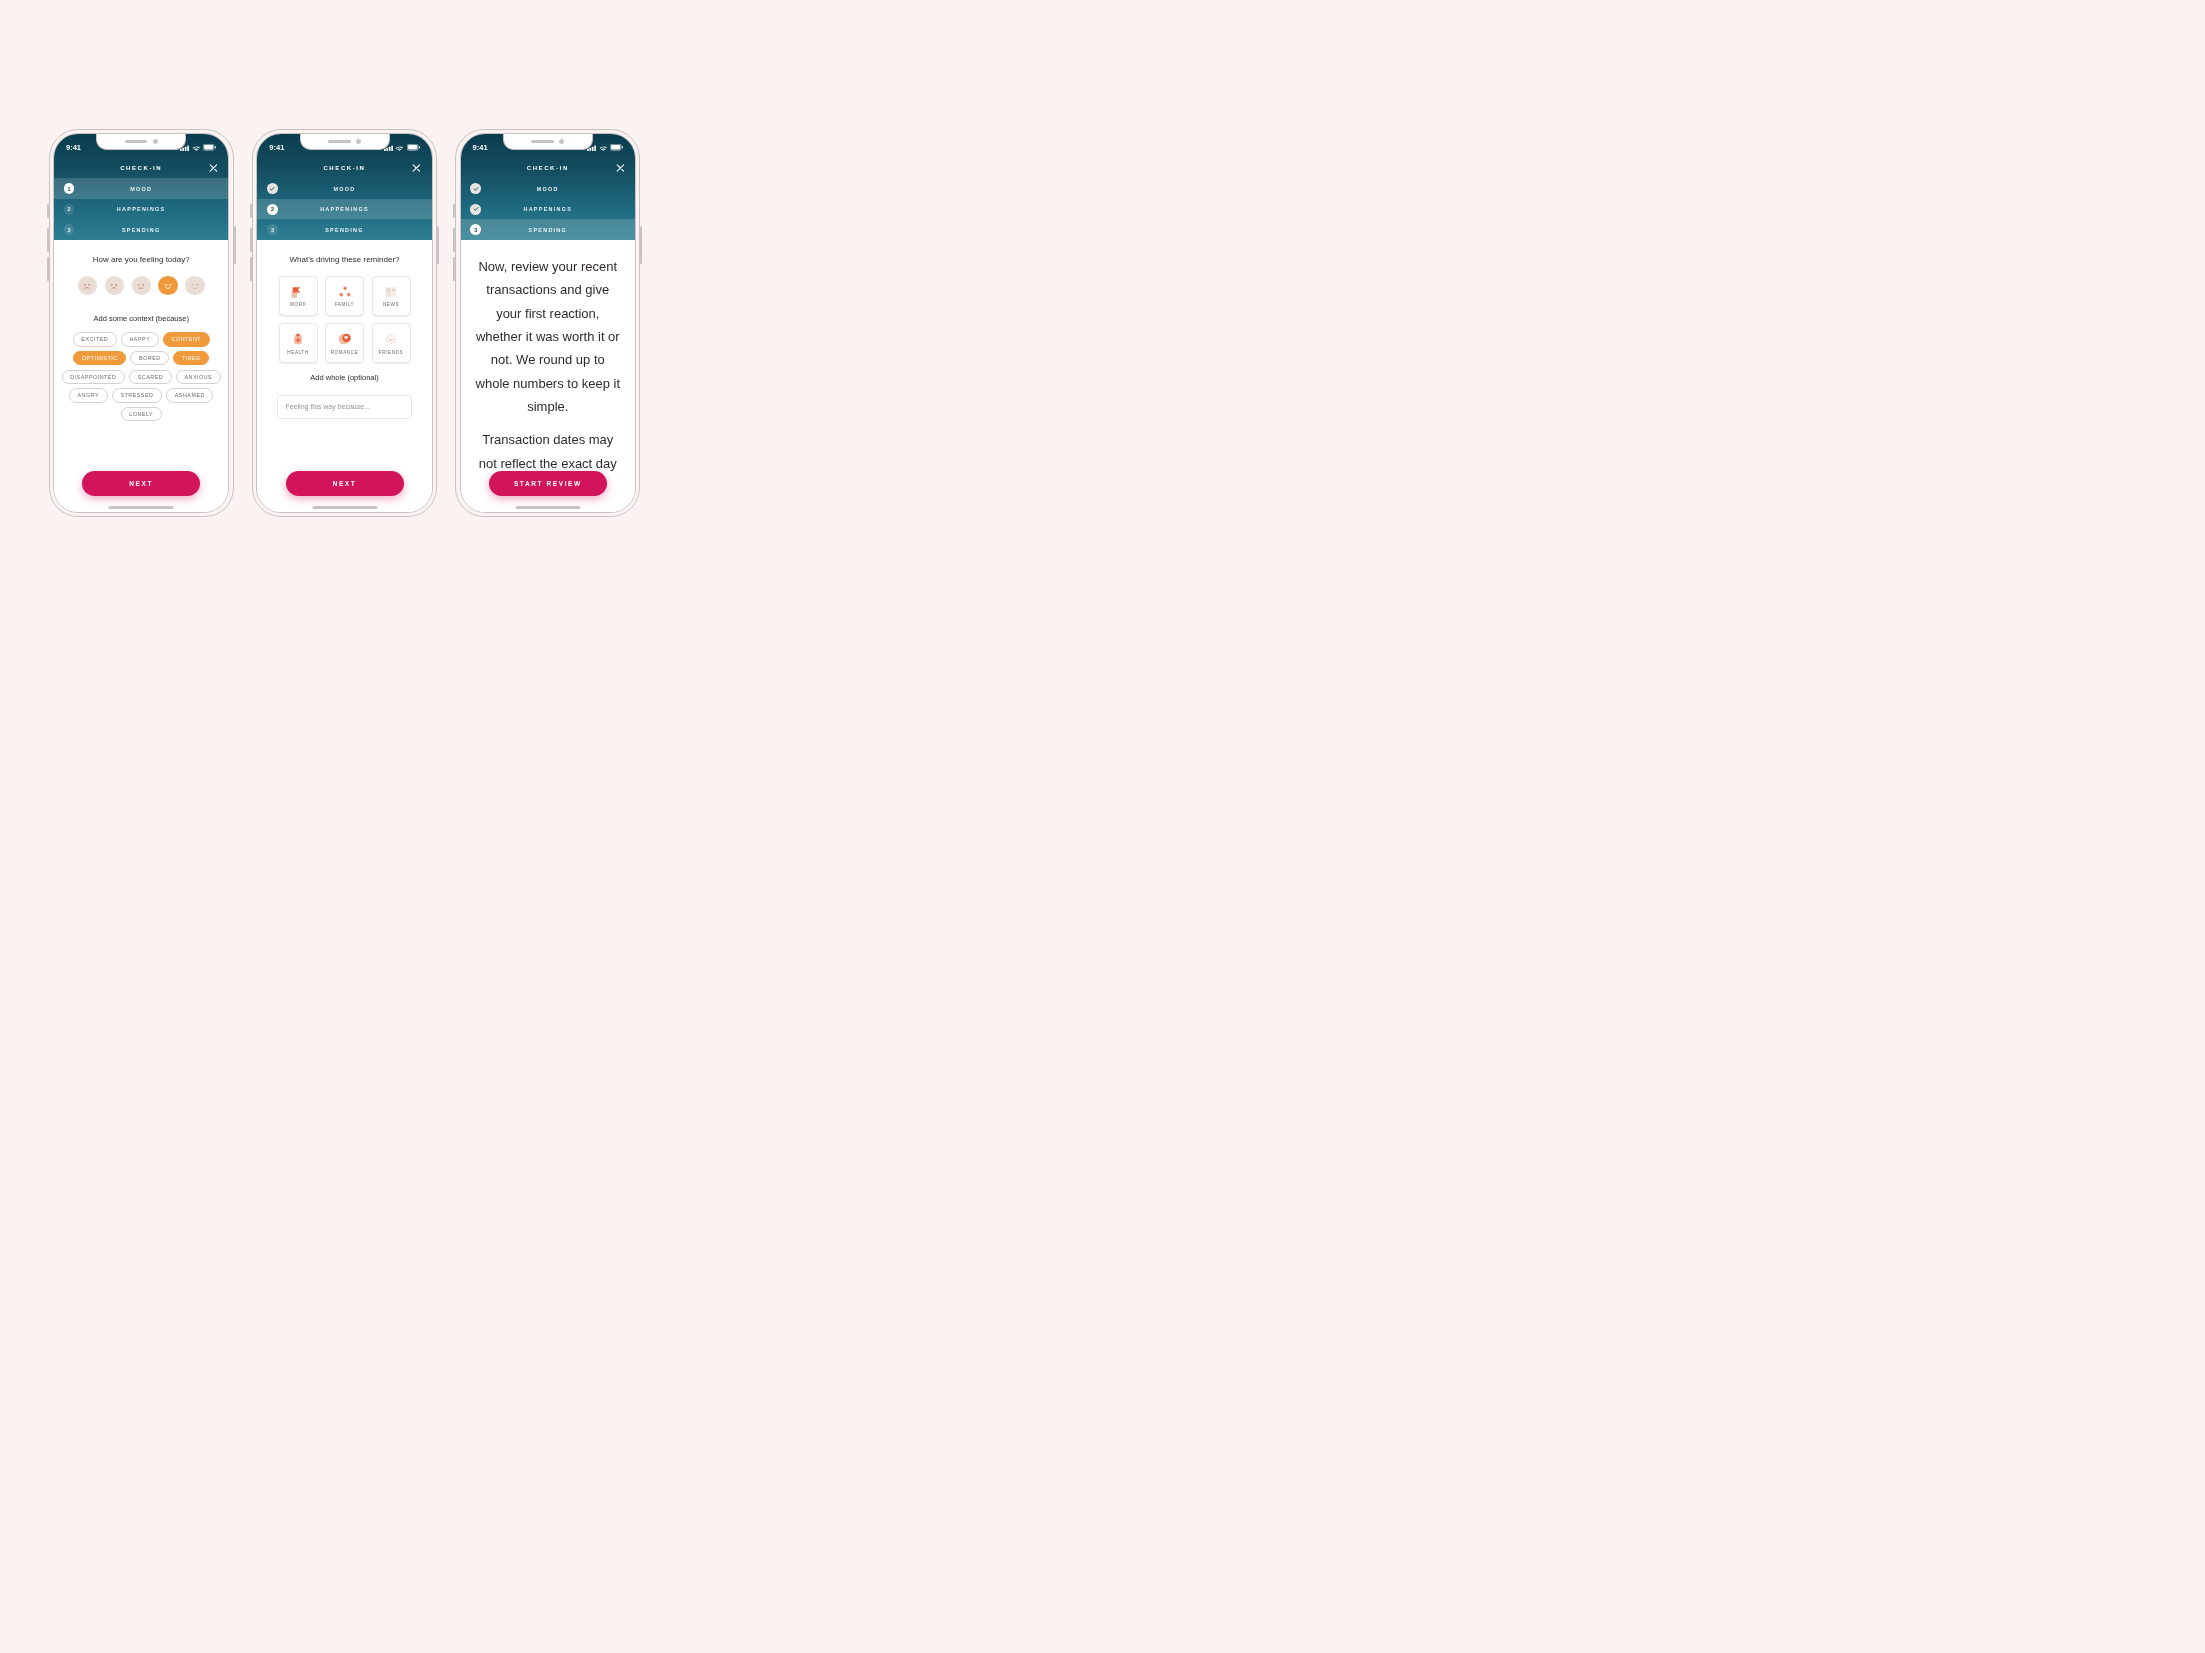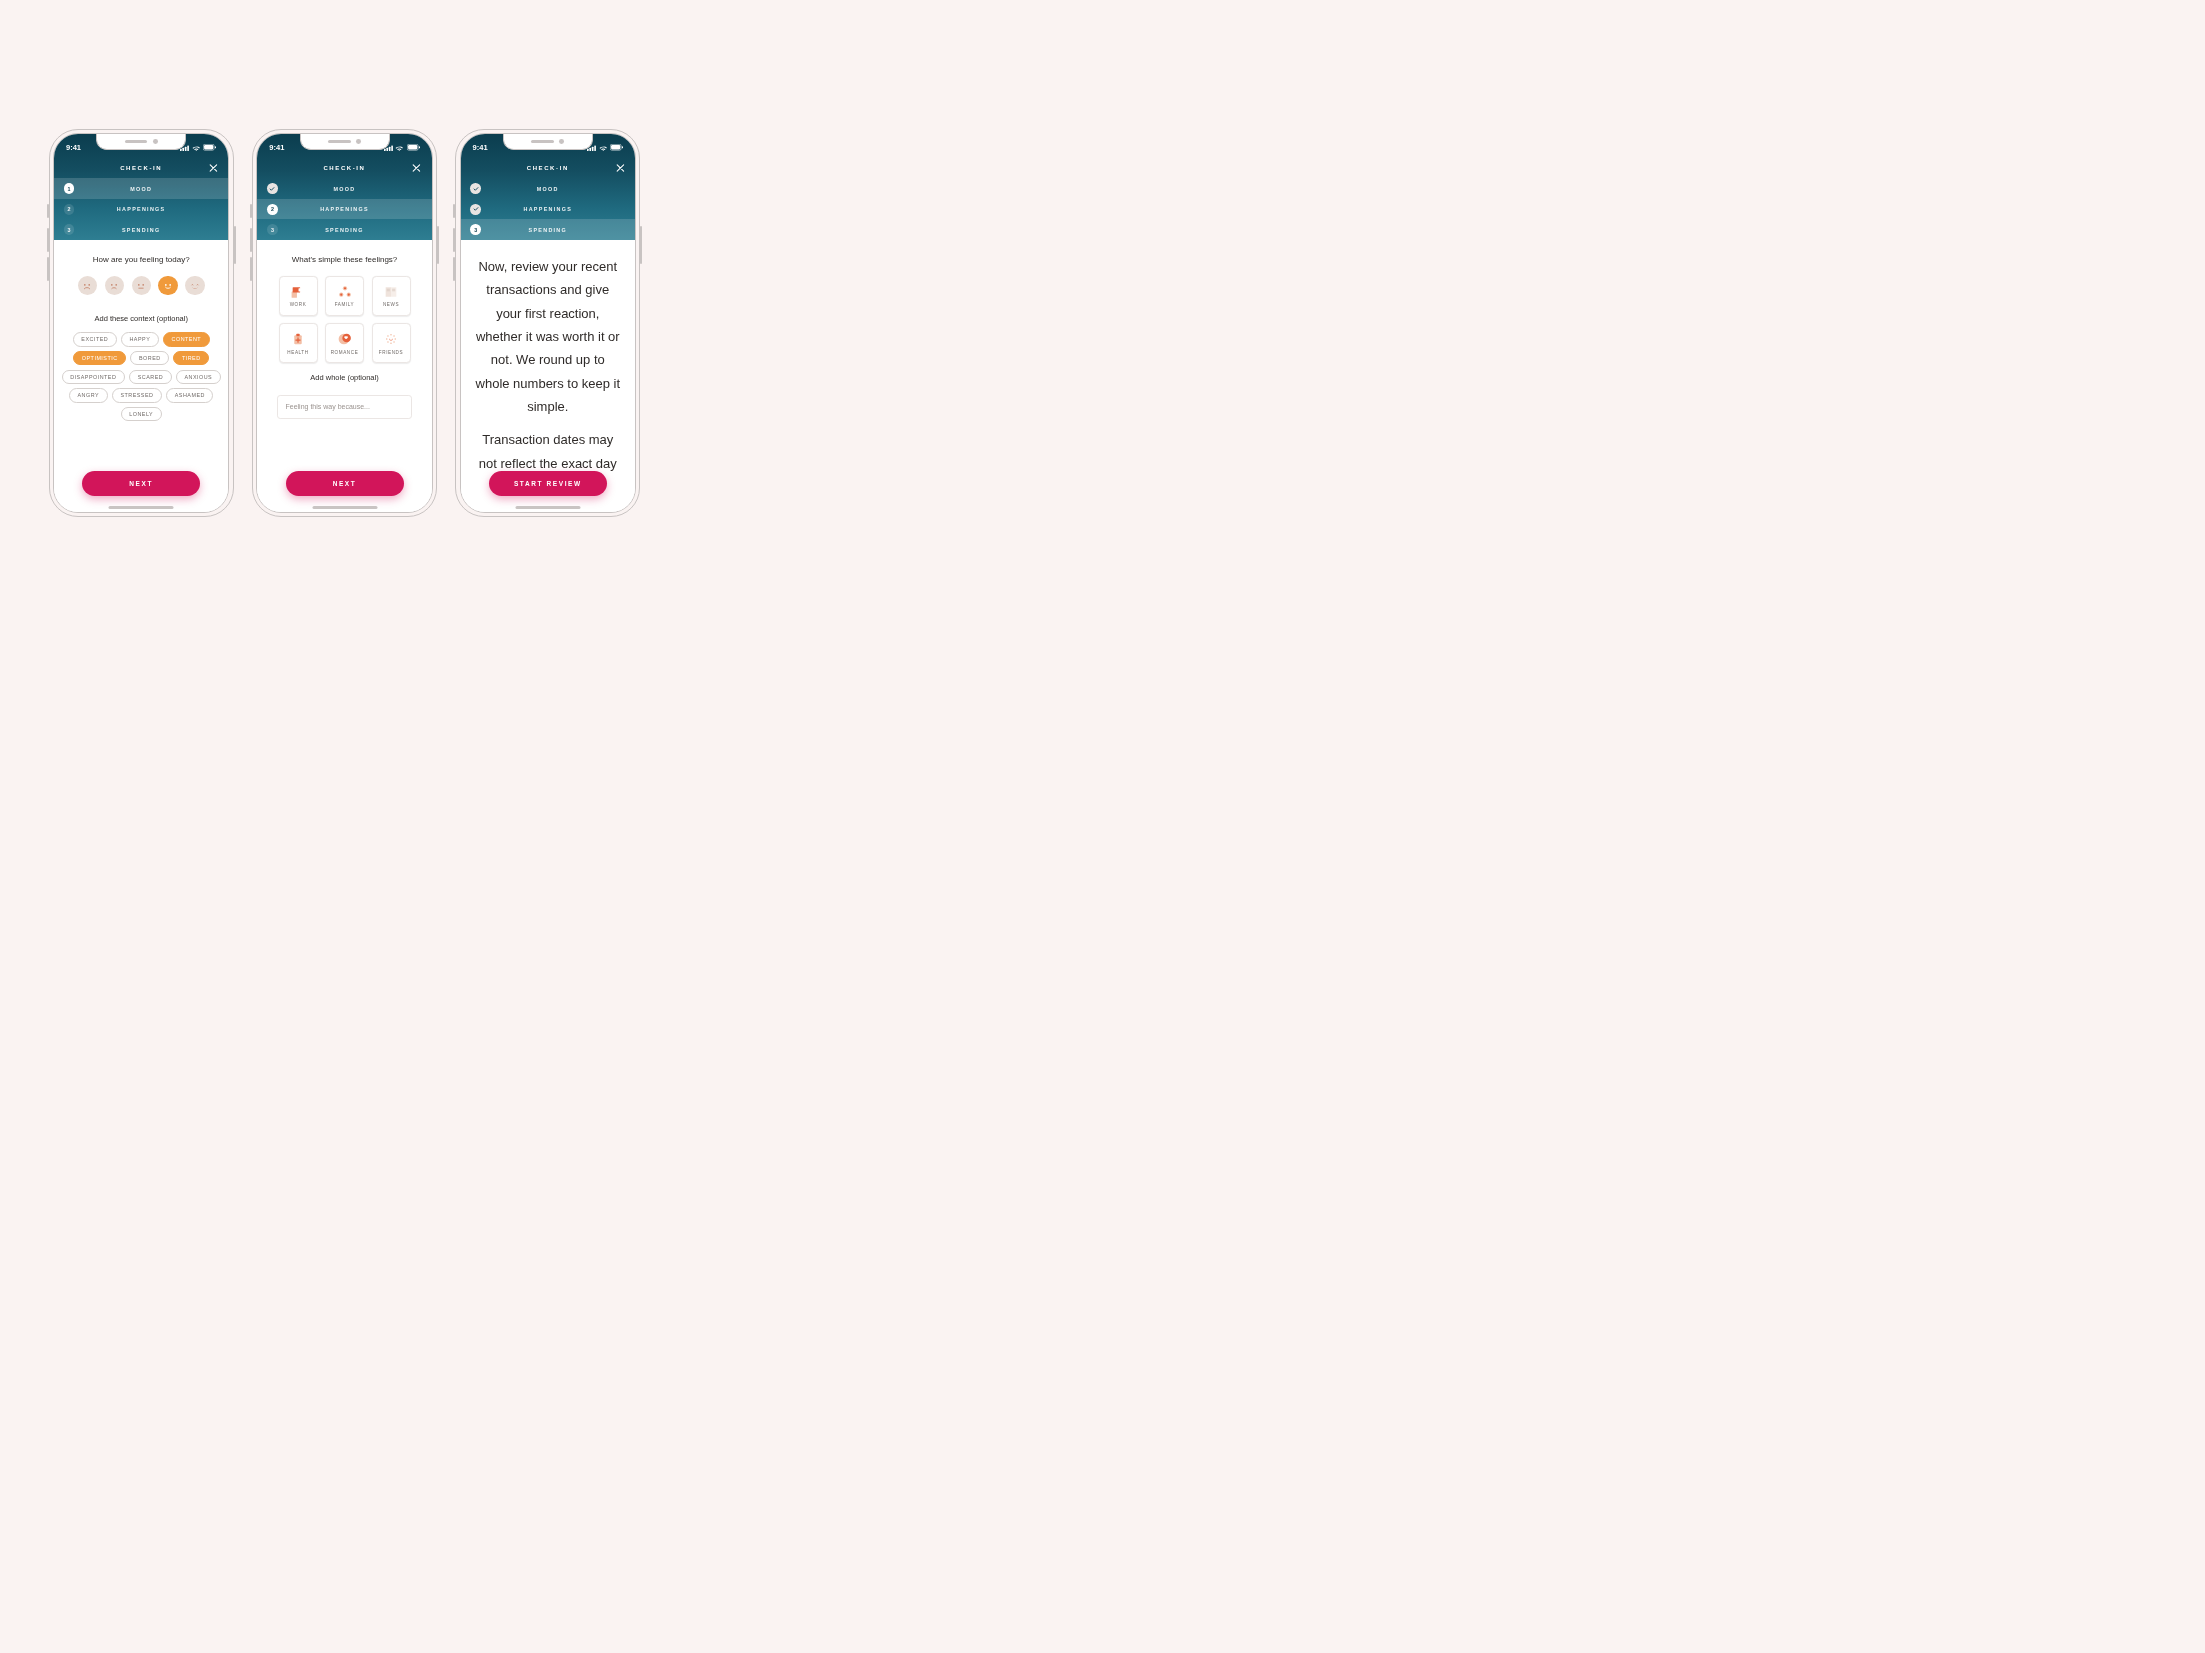--- a/index.html
+++ b/index.html
@@ -268,21 +268,21 @@
                 </svg>
               </span>
             <span class="face">
                 <svg width="12" height="12" viewBox="0 0 22 22">
                   <path d="M5 9c.6-1 1.8-1 2.4 0M14.6 9c.6-1 1.8-1 2.4 0" stroke="#C58268" stroke-width="1.4" fill="none" stroke-linecap="round"></path>
                   <path d="M6 13c0 3 10 3 10 0c0 4-10 4-10 0z" fill="#C58268"></path>
                 </svg>
               </span>
           </div>
 
-          <div class="sub">Add these context (optional)</div>
+          <div class="sub">Add some context (because)</div>
 
           <div class="chips">
             <span class="chip">EXCITED</span>
             <span class="chip">HAPPY</span>
             <span class="chip on">CONTENT</span>
             <span class="chip on">OPTIMISTIC</span>
             <span class="chip">BORED</span>
             <span class="chip on">TIRED</span>
             <span class="chip">DISAPPOINTED</span>
             <span class="chip">SCARED</span>
@@ -354,21 +354,21 @@
                 <span class="lbl">HAPPENINGS</span>
               </div>
             <div class="step">
                 <span class="bubble">3</span>
                 <span class="lbl">SPENDING</span>
               </div>
           </div>
         </div>
 
         <div class="body">
-          <div class="prompt">What's simple these feelings?</div>
+          <div class="prompt">What's driving these reminder?</div>
 
           <div class="catgrid">
             <div class="cat">
               <span class="ic">
                   <svg width="16" height="14" viewBox="0 0 30 26">
                     <rect x="3" y="12" width="10" height="12" rx="1" fill="#F3BFA6"></rect>
                     <rect x="5" y="4" width="14" height="10" rx="1" fill="#E5603A"></rect>
                     <rect x="16" y="6" width="6" height="6" rx="1" fill="#fff"></rect>
                   </svg>
                 </span>

